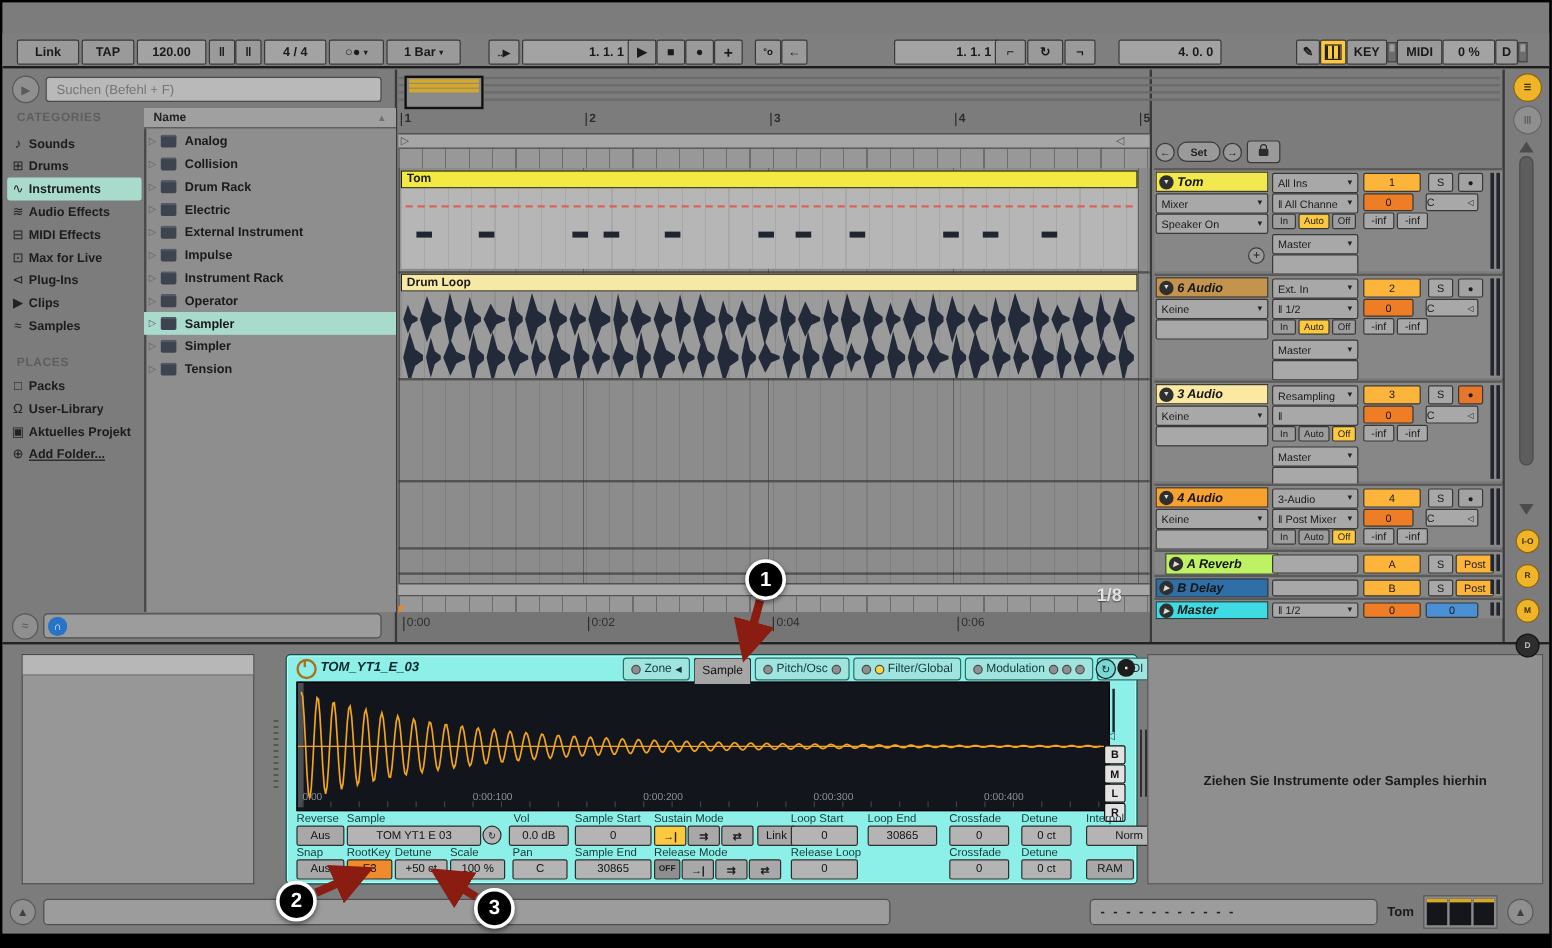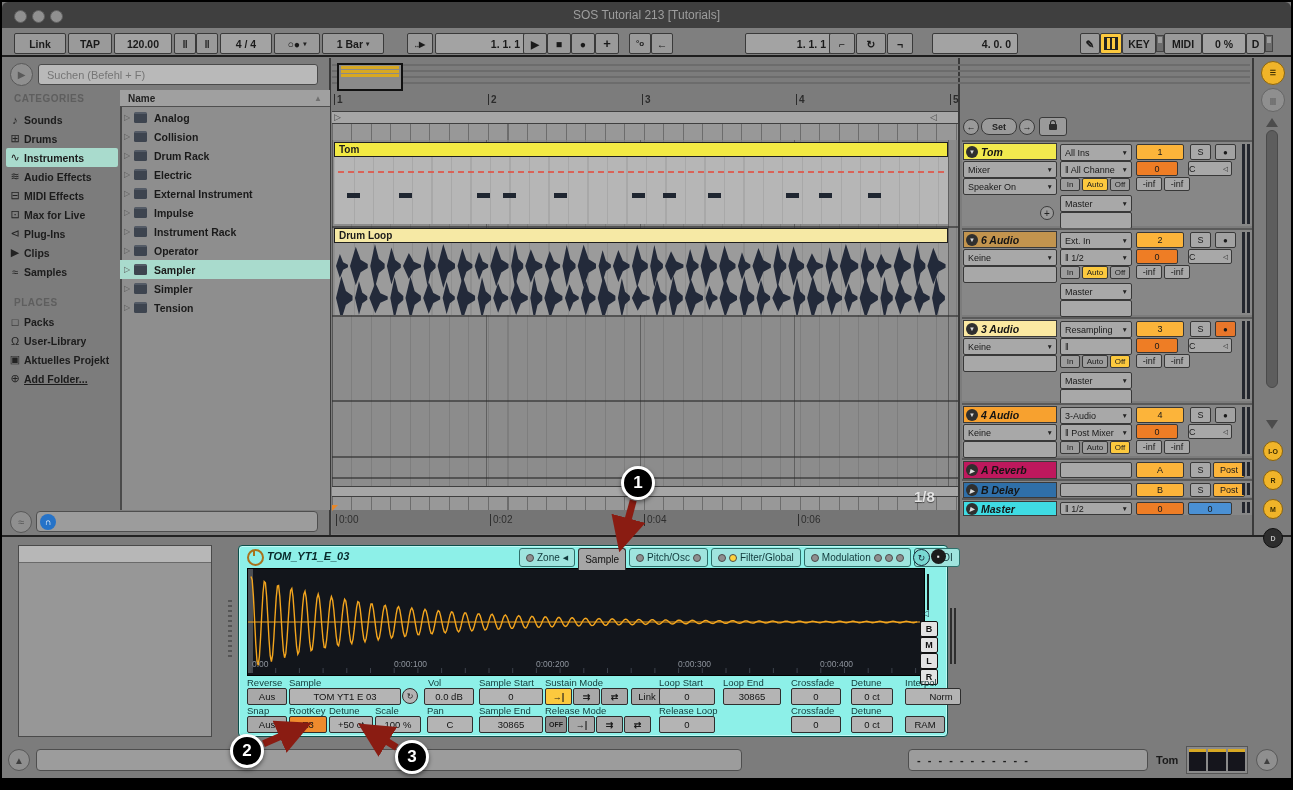--- a/index.html
+++ b/index.html
@@ -112,26 +112,20 @@
   #annsvg{position:absolute;left:0;top:0;width:1293px;height:790px;pointer-events:none;z-index:45;}
   .railc{position:absolute;border-radius:50%;display:flex;align-items:center;justify-content:center;
      font-size:7px;font-weight:bold;color:#3a2c00;}
 </style>
 </head>
 <body>
 
 <div id="app">
   <div class="a" id="winbg"></div>
 
-  <div class="a" id="titlebar">
-    <div class="tl" style="left:12px"></div>
-    <div class="tl" style="left:30px"></div>
-    <div class="tl" style="left:48px"></div>
-    <div id="wtitle">SOS Tutorial 213  [Tutorials]</div>
-  </div>
 
   <div class="a" id="transport">
     <div class="tbtn" style="left:12px;width:50px">Link</div>
     <div class="tbtn" style="left:66px;width:42px">TAP</div>
     <div class="tdisp" style="left:112px;width:56px">120.00</div>
     <div class="tbtn" style="left:172px;width:20px">‖</div>
     <div class="tbtn" style="left:194px;width:20px">‖</div>
     <div class="tdisp" style="left:218px;width:50px">4 / 4</div>
     <div class="tbtn" style="left:272px;width:44px">
         <span>○●</span>
@@ -451,20 +445,23 @@
       <div class="modeb" style="left: 385px; top: 170px; width: 25px; background: rgb(168, 168, 168); font-size: 9px; position: absolute; height: 15px;">⇄</div>
       <div class="dvlabel" style="left: 420px; top: 159px; position: absolute;">Release Loop</div>
       <div class="dvbox" style="left: 420px; top: 170px; width: 54px; background: rgb(180, 180, 180); position: absolute;">0</div>
       <div class="dvlabel" style="left: 552px; top: 159px; position: absolute;">Crossfade</div>
       <div class="dvbox" style="left: 552px; top: 170px; width: 48px; background: rgb(180, 180, 180); position: absolute;">0</div>
       <div class="dvlabel" style="left: 612px; top: 159px; position: absolute;">Detune</div>
       <div class="dvbox" style="left: 612px; top: 170px; width: 40px; background: rgb(180, 180, 180); position: absolute;">0 ct</div>
       <div class="dvbox" style="left: 666px; top: 170px; width: 38px; background: rgb(168, 168, 168); position: absolute;">RAM</div>
     </div>
   <div class="a" style="left:950px;top:608px;width:6px;height:56px;background:repeating-linear-gradient(90deg,#2e2e2e 0 2px,transparent 2px 4px)"></div>
+  <div class="a" id="droparea">
+    <p id="drophint">Ziehen Sie Instrumente oder Samples hierhin</p>
+  </div>
 
   <div class="a circlebtn" style="left:8px;top:749px;width:22px;height:22px;font-size:10px;color:#3f3f3f">▲</div>
   <div class="a" id="statusbar-left-bar"></div>
   <div class="a" id="dashes">- -    - -  -    - -  -    - -  -</div>
   <div class="a" id="tomlbl">Tom</div>
   <div class="a" id="thumb">
       <div></div>
       <div></div>
       <div></div>
     </div>
@@ -796,21 +793,21 @@
       <div class="mcell cbox" style="left: 174px; top: 35px; width: 24px; height: 12px; background: rgb(168, 168, 168); position: absolute;">
         <span class="">-inf</span>
       </div>
       <div class="mcell cbox" style="left: 202px; top: 35px; width: 24px; height: 12px; background: rgb(168, 168, 168); position: absolute;">
         <span class="">-inf</span>
       </div>
       <div class="a meter" style="left: 280px; top: 2px; height: 47px; position: absolute;"></div>
       <div class="a meter" style="left: 285px; top: 2px; height: 47px; position: absolute;"></div>
     </div>
     <div class="a trk" style="top: 458px; height: 20px;">
-      <div class="tname" style="background: #be185d; height: 16px;">
+      <div class="tname" style="background: #bef264; height: 16px; margin-left: 8px;">
         <span class="tcol">▶</span>
         <span>A Reverb</span>
       </div>
       <div class="mcell" style="left: 98px; top: 2px; width: 70px; height: 14px; background: rgb(168, 168, 168); position: absolute;">
         <span class="tx"></span>
       </div>
       <div class="mcell cbox" style="left: 174px; top: 2px; width: 46px; height: 14px; background: rgb(252, 180, 58); position: absolute;">
         <span class="">A</span>
       </div>
       <div class="mcell cbox" style="left: 228px; top: 2px; width: 19px; height: 14px; background: rgb(168, 168, 168); position: absolute;">

